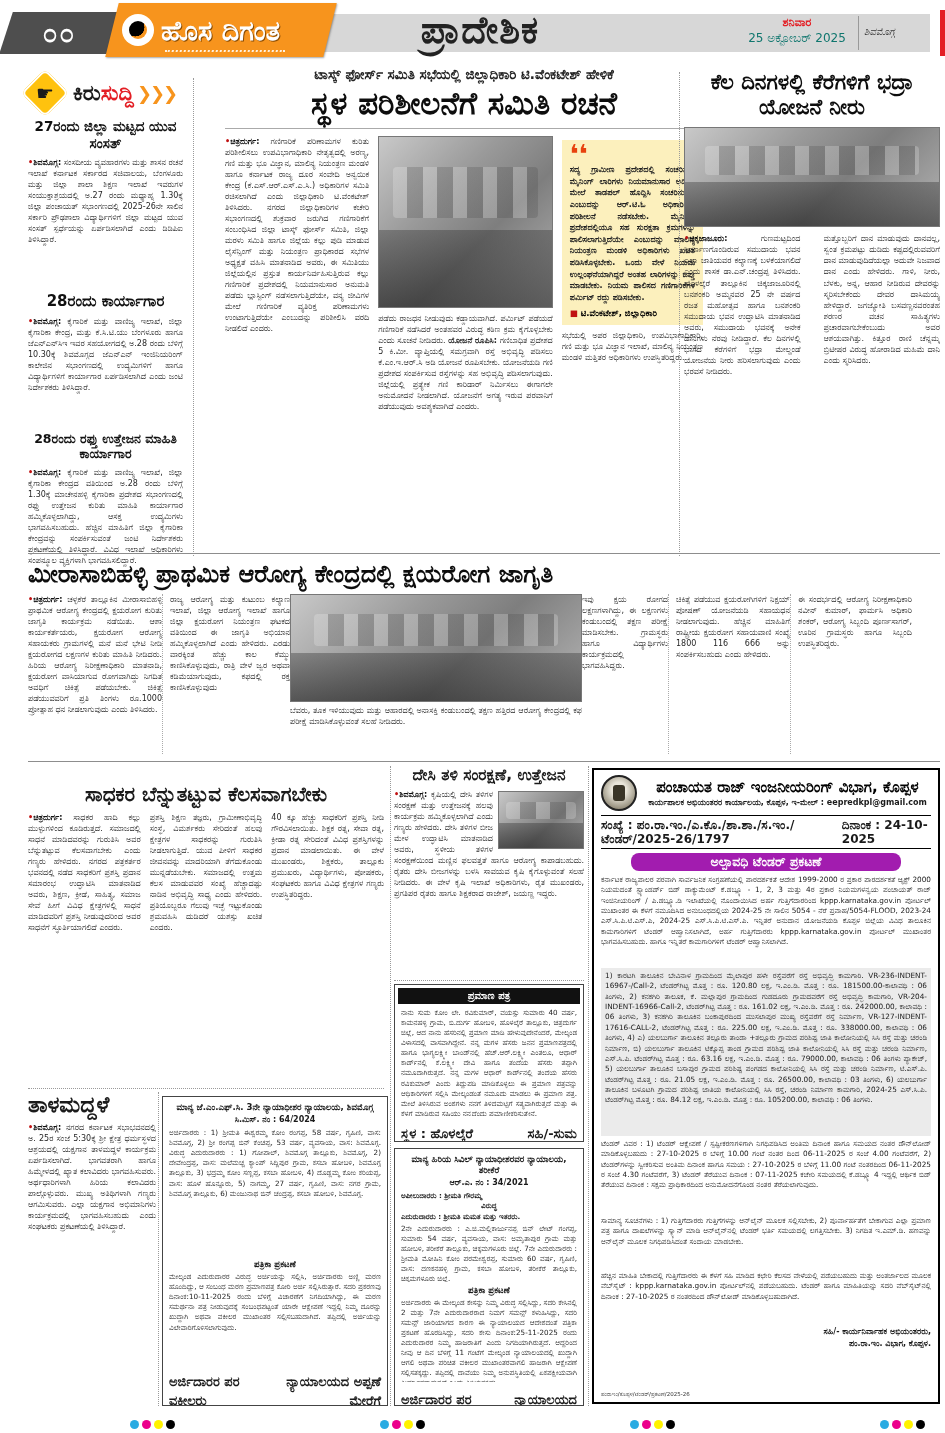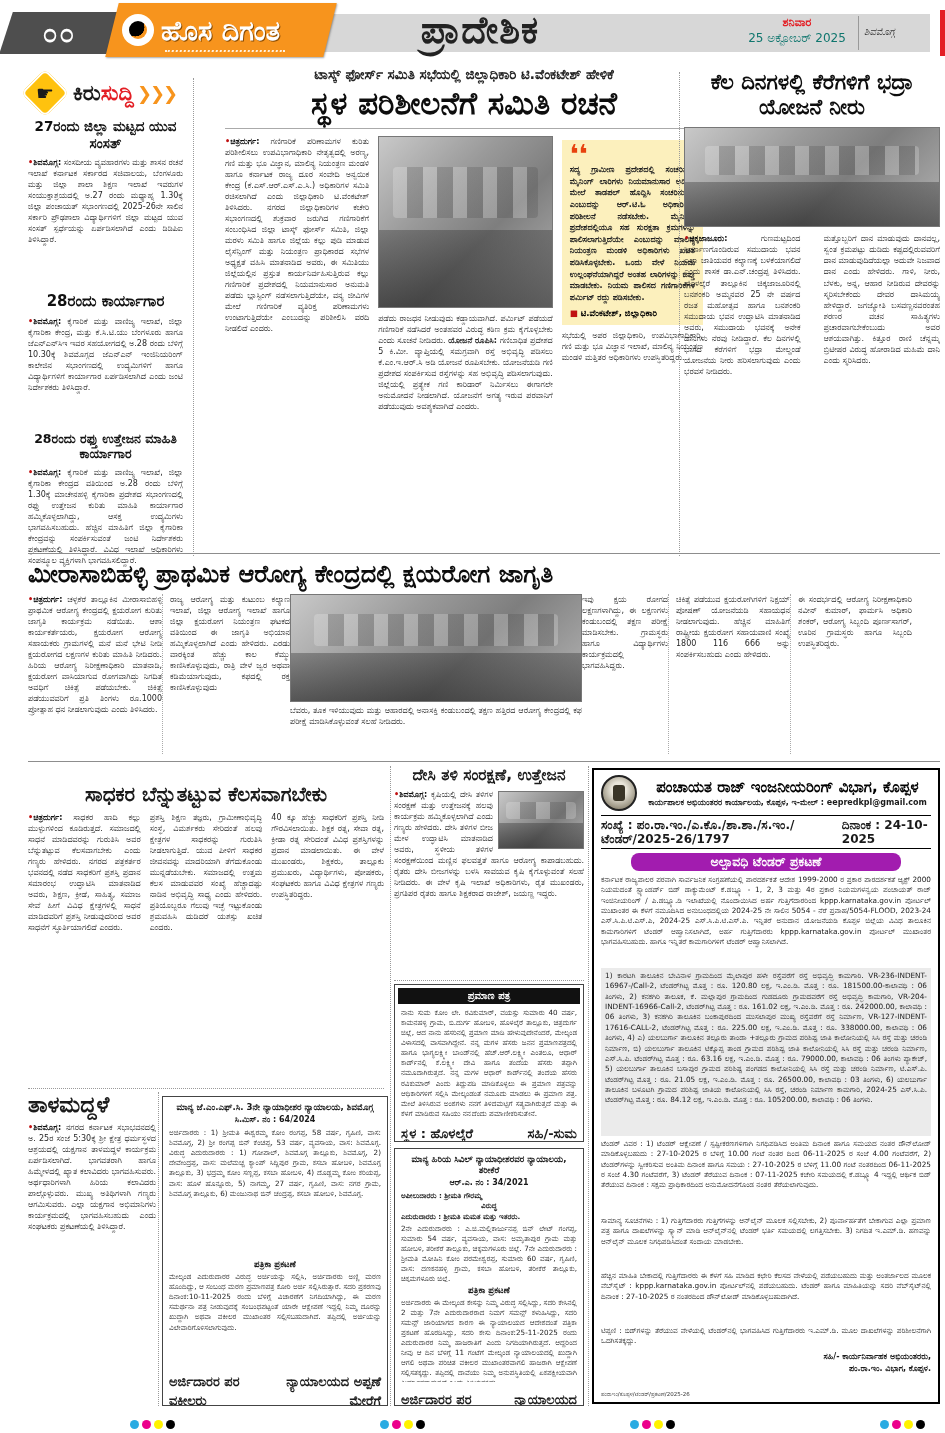--- a/index.html
+++ b/index.html
@@ -337,21 +337,20 @@
     <div class="tender-refrow">
       <span>ಸಂಖ್ಯೆ : ಪಂ.ರಾ.ಇಂ./ಎ.ಕೊ./ಶಾ.ಶಾ./ಸ.ಇಂ./ಟೆಂಡರ್/2025-26/1797</span>
       <span>ದಿನಾಂಕ : 24-10-2025</span>
     </div>
     <div class="tender-title">ಅಲ್ಪಾವಧಿ ಟೆಂಡರ್ ಪ್ರಕಟಣೆ</div>
     <div class="tender-txt" style="height:90px; overflow:hidden;">ಕರ್ನಾಟಕ ರಾಜ್ಯಪಾಲರ ಪರವಾಗಿ ಸಾರ್ವಜನಿಕ ಸಂಗ್ರಹಣೆಯಲ್ಲಿ ಪಾರದರ್ಶಕತೆ ಆದೇಶ 1999-2000 ರ ಪ್ರಕಾರ ಪಾರದರ್ಶಕತೆ ಆ್ಯಕ್ಟ್ 2000 ನಿಯಮದಂತೆ ಸ್ಟ್ಯಾಂಡರ್ಡ್ ಬಿಡ್ ಡಾಕ್ಯುಮೆಂಟ್ ಕೆ.ಡಬ್ಲ್ಯೂ - 1, 2, 3 ಮತ್ತು 4ರ ಪ್ರಕಾರ ನಿಯಮಗಳನ್ವಯ ಪಂಚಾಯತ್ ರಾಜ್ ಇಂಜಿನೀಯರಿಂಗ್ / ಪಿ.ಡಬ್ಲ್ಯೂ.ಡಿ ಇಲಾಖೆಯಲ್ಲಿ ನೊಂದಾಯಿಸಿದ ಅರ್ಹ ಗುತ್ತಿಗೆದಾರರಿಂದ kppp.karnataka.gov.in ಪೋರ್ಟಲ್ ಮುಖಾಂತರ ಈ ಕೆಳಗೆ ನಮೂದಿಸಿದ ಅನುಬಂಧದಲ್ಲಿಯ 2024-25 ನೇ ಸಾಲಿನ 5054 - ನೆರೆ ಪ್ರವಾಹ/5054-FLOOD, 2023-24 ಎಸ್.ಸಿ.ಪಿ.ಟಿ.ಎಸ್.ಪಿ, 2024-25 ಎಸ್.ಸಿ.ಪಿ.ಟಿ.ಎಸ್.ಪಿ. ಇನ್ನಿತರೆ ಅನುದಾನ ಯೋಜನೆಯಡಿ ಕೊಪ್ಪಳ ಜಿಲ್ಲೆಯ ವಿವಿಧ ತಾಲೂಕಿನ ಕಾಮಗಾರಿಗಳಿಗೆ ಟೆಂಡರ್ ಆಹ್ವಾನಿಸಲಾಗಿದೆ, ಅರ್ಹ ಗುತ್ತಿಗೆದಾರರು kppp.karnataka.gov.in ಪೋರ್ಟಲ್ ಮುಖಾಂತರ ಭಾಗವಹಿಸಬಹುದು. ಹಾಗೂ ಇನ್ನಿತರೆ ಕಾಮಗಾರಿಗಳಿಗೆ ಟೆಂಡರ್ ಆಹ್ವಾನಿಸಲಾಗಿದೆ.</div>
     <div class="tender-txt tender-works" style="height:168px; overflow:hidden;">1) ಕಾರಟಗಿ ತಾಲೂಕಿನ ಬೇವಿನಾಳ ಗ್ರಾಮದಿಂದ ಮೈಲಾಪುರ ಹಳೇ ರಸ್ತೆವರೆಗೆ ರಸ್ತೆ ಅಭಿವೃದ್ಧಿ ಕಾಮಗಾರಿ. VR-236-INDENT-16967-/Call-2, ಟೆಂಡರ್‌ಗಿಟ್ಟ ಮೊತ್ತ : ರೂ. 120.80 ಲಕ್ಷ, ಇ.ಎಂ.ಡಿ. ಮೊತ್ತ : ರೂ. 181500.00-ಕಾಲಾವಧಿ : 06 ತಿಂಗಳು, 2) ಕನಕಗಿರಿ ತಾಲೂಕ, ಕೆ. ಮಲ್ಲಾಪುರ ಗ್ರಾಮದಿಂದ ಗುಡದೂರು ಗ್ರಾಮದವರೆಗೆ ರಸ್ತೆ ಅಭಿವೃದ್ಧಿ ಕಾಮಗಾರಿ, VR-204-INDENT-16966-Call-2, ಟೆಂಡರ್‌ಗಿಟ್ಟ ಮೊತ್ತ : ರೂ. 161.02 ಲಕ್ಷ, ಇ.ಎಂ.ಡಿ. ಮೊತ್ತ : ರೂ. 242000.00, ಕಾಲಾವಧಿ : 06 ತಿಂಗಳು, 3) ಕನಕಗಿರಿ ತಾಲೂಕಿನ ಬಂಕಾಪುರದಿಂದ ಮುಸಲಾಪುರ ಮುಖ್ಯ ರಸ್ತೆವರೆಗೆ ರಸ್ತೆ ನಿರ್ಮಾಣ, VR-127-INDENT-17616-CALL-2, ಟೆಂಡರ್‌ಗಿಟ್ಟ ಮೊತ್ತ : ರೂ. 225.00 ಲಕ್ಷ, ಇ.ಎಂ.ಡಿ. ಮೊತ್ತ : ರೂ. 338000.00, ಕಾಲಾವಧಿ : 06 ತಿಂಗಳು, 4) ಎ) ಯಲಬುರ್ಗಾ ತಾಲೂಕಿನ ತಲ್ಲೂರು ತಾಂಡಾ +ತಲ್ಲೂರು ಗ್ರಾಮದ ಪರಿಶಿಷ್ಟ ಜಾತಿ ಕಾಲೋನಿಯಲ್ಲಿ ಸಿಸಿ ರಸ್ತೆ ಮತ್ತು ಚರಂಡಿ ನಿರ್ಮಾಣ, ಬಿ) ಯಲಬುರ್ಗಾ ತಾಲೂಕಿನ ಟಿಕ್ಕೊಪ್ಪ ತಾಂಡ ಗ್ರಾಮದ ಪರಿಶಿಷ್ಟ ಜಾತಿ ಕಾಲೋನಿಯಲ್ಲಿ ಸಿಸಿ ರಸ್ತೆ ಮತ್ತು ಚರಂಡಿ ನಿರ್ಮಾಣ, ಎಸ್.ಸಿ.ಪಿ. ಟೆಂಡರ್‌ಗಿಟ್ಟ ಮೊತ್ತ : ರೂ. 63.16 ಲಕ್ಷ, ಇ.ಎಂ.ಡಿ. ಮೊತ್ತ : ರೂ. 79000.00, ಕಾಲಾವಧಿ : 06 ತಿಂಗಳು ಪ್ಯಾಕೇಜ್, 5) ಯಲಬುರ್ಗಾ ತಾಲೂಕಿನ ಬಸಾಪುರ ಗ್ರಾಮದ ಪರಿಶಿಷ್ಟ ಪಂಗಡದ ಕಾಲೋನಿಯಲ್ಲಿ ಸಿಸಿ ರಸ್ತೆ ಮತ್ತು ಚರಂಡಿ ನಿರ್ಮಾಣ, ಟಿ.ಎಸ್.ಪಿ. ಟೆಂಡರ್‌ಗಿಟ್ಟ ಮೊತ್ತ : ರೂ. 21.05 ಲಕ್ಷ, ಇ.ಎಂ.ಡಿ. ಮೊತ್ತ : ರೂ. 26500.00, ಕಾಲಾವಧಿ : 03 ತಿಂಗಳು, 6) ಯಲಬುರ್ಗಾ ತಾಲೂಕಿನ ಬಳೂಟಗಿ ಗ್ರಾಮದ ಪರಿಶಿಷ್ಟ ಜಾತಿಯ ಕಾಲೋನಿಯಲ್ಲಿ ಸಿಸಿ ರಸ್ತೆ, ಚರಂಡಿ ನಿರ್ಮಾಣ ಕಾಮಗಾರಿ, 2024-25 ಎಸ್.ಸಿ.ಪಿ. ಟೆಂಡರ್‌ಗಿಟ್ಟ ಮೊತ್ತ : ರೂ. 84.12 ಲಕ್ಷ, ಇ.ಎಂ.ಡಿ. ಮೊತ್ತ : ರೂ. 105200.00, ಕಾಲಾವಧಿ : 06 ತಿಂಗಳು.</div>
     <div class="tender-txt" style="height:74px; overflow:hidden;">ಟೆಂಡರ್ ವಿವರ : 1) ಟೆಂಡರ್ ಆಕ್ಷೇಪಣೆ / ಸ್ಪಷ್ಟೀಕರಣಗಳಿಗಾಗಿ ನಿಗಧಿಪಡಿಸಿದ ಅಂತಿಮ ದಿನಾಂಕ ಹಾಗೂ ಸಮಯದ ನಂತರ ಡೌನ್‌ಲೋಡ್ ಮಾಡಿಕೊಳ್ಳಬಹುದು : 27-10-2025 ರ ಬೆಳಿಗ್ಗೆ 10.00 ಗಂಟೆ ನಂತರ ದಿಂದ 06-11-2025 ರ ಸಂಜೆ 4.00 ಗಂಟೆವರೆಗೆ, 2) ಟೆಂಡರ್‌ಗಳನ್ನು ಸ್ವೀಕರಿಸುವ ಅಂತಿಮ ದಿನಾಂಕ ಹಾಗೂ ಸಮಯ : 27-10-2025 ರ ಬೆಳಿಗ್ಗೆ 11.00 ಗಂಟೆ ನಂತರದಿಂದ 06-11-2025 ರ ಸಂಜೆ 4.30 ಗಂಟೆವರೆಗೆ, 3) ಟೆಂಡರ್ ತೆರೆಯುವ ದಿನಾಂಕ : 07-11-2025 ಕಚೇರಿ ಸಮಯದಲ್ಲಿ ಕೆ.ಡಬ್ಲ್ಯೂ 4 ಇದ್ದಲ್ಲಿ ಆರ್ಥಿಕ ಬಿಡ್ ತೆರೆಯುವ ದಿನಾಂಕ : ಸಕ್ಷಮ ಪ್ರಾಧಿಕಾರದಿಂದ ಅನುಮೋದನೆಗೊಂಡ ನಂತರ ತೆರೆಯಲಾಗುವುದು.</div>
     <div class="tender-txt" style="height:52px; overflow:hidden;">ಸಾಮಾನ್ಯ ಸೂಚನೆಗಳು : 1) ಗುತ್ತಿಗೆದಾರರು ಗುತ್ತಿಗೆಗಳನ್ನು ಆನ್‌ಲೈನ್ ಮೂಲಕ ಸಲ್ಲಿಸಬೇಕು, 2) ಪೂರ್ವಾರ್ಹತೆಗೆ ಬೇಕಾಗುವ ಎಲ್ಲಾ ಪ್ರಮಾಣ ಪತ್ರ ಹಾಗೂ ದಾಖಲೆಗಳನ್ನು ಸ್ಕ್ಯಾನ್ ಮಾಡಿ ಆನ್‌ಲೈನ್‌ನಲ್ಲಿ ಟೆಂಡರ್ ಭರ್ತಿ ಸಮಯದಲ್ಲಿ ಲಗತ್ತಿಸಬೇಕು. 3) ನಿಗದಿತ ಇ.ಎಮ್.ಡಿ. ಹಣವನ್ನು ಆನ್‌ಲೈನ್ ಮೂಲಕ ನಿಗಧಿಪಡಿಸಿದಂತೆ ಸಂದಾಯ ಮಾಡಬೇಕು.</div>
     <div class="tender-txt" style="height:52px; overflow:hidden;">ಹೆಚ್ಚಿನ ಮಾಹಿತಿ ಬೇಕಾದಲ್ಲಿ ಗುತ್ತಿಗೆದಾರರು ಈ ಕೆಳಗೆ ಸಹಿ ಮಾಡಿದ ಕಛೇರಿ ಕೆಲಸದ ವೇಳೆಯಲ್ಲಿ ಪಡೆಯಬಹುದು ಮತ್ತು ಅಂತರ್ಜಾಲದ ಮೂಲಕ ವೆಬ್‌ಸೈಟ್ : kppp.karnataka.gov.in ಪೋರ್ಟಲ್‌ನಲ್ಲಿ ಪಡೆಯಬಹುದು. ಟೆಂಡರ್ ಹಾಗೂ ಮಾಹಿತಿಯನ್ನು ಸದರಿ ವೆಬ್‌ಸೈಟ್‌ನಲ್ಲಿ ದಿನಾಂಕ : 27-10-2025 ರ ನಂತರದಿಂದ ಡೌನ್‌ಲೋಡ್ ಮಾಡಿಕೊಳ್ಳಬಹುದಾಗಿದೆ.</div>
-    <div class="tender-txt" style="height:22px; overflow:hidden;">ಟಿಪ್ಪಣಿ : ಬಿಡ್‌ಗಳನ್ನು ತೆರೆಯುವ ವೇಳೆಯಲ್ಲಿ ಟೆಂಡರ್‌ನಲ್ಲಿ ಭಾಗವಹಿಸಿದ ಗುತ್ತಿಗೆದಾರರು ಇ.ಎಮ್.ಡಿ. ಮೂಲ ದಾಖಲೆಗಳನ್ನು ಪರಿಶೀಲನೆಗಾಗಿ ಒದಗಿಸತಕ್ಕದ್ದು.</div>
     <div class="tender-sign">
       <div>ಸಹಿ/- ಕಾರ್ಯನಿರ್ವಾಹಕ ಅಭಿಯಂತರರು,</div>
       <div>ಪಂ.ರಾ.ಇಂ. ವಿಭಾಗ, ಕೊಪ್ಪಳ.</div>
     </div>
     <div class="tender-corner">ಪಂರಾಇಂ/ಕೊಪ್ಪಳ/ಟೆಂಡರ್/ಪ್ರಕಟಣೆ/2025-26</div>
   </div>
 
   <div class="cmyk" style="left:130px;">
     <span class="c-c"></span>
       <span class="c-m"></span>

